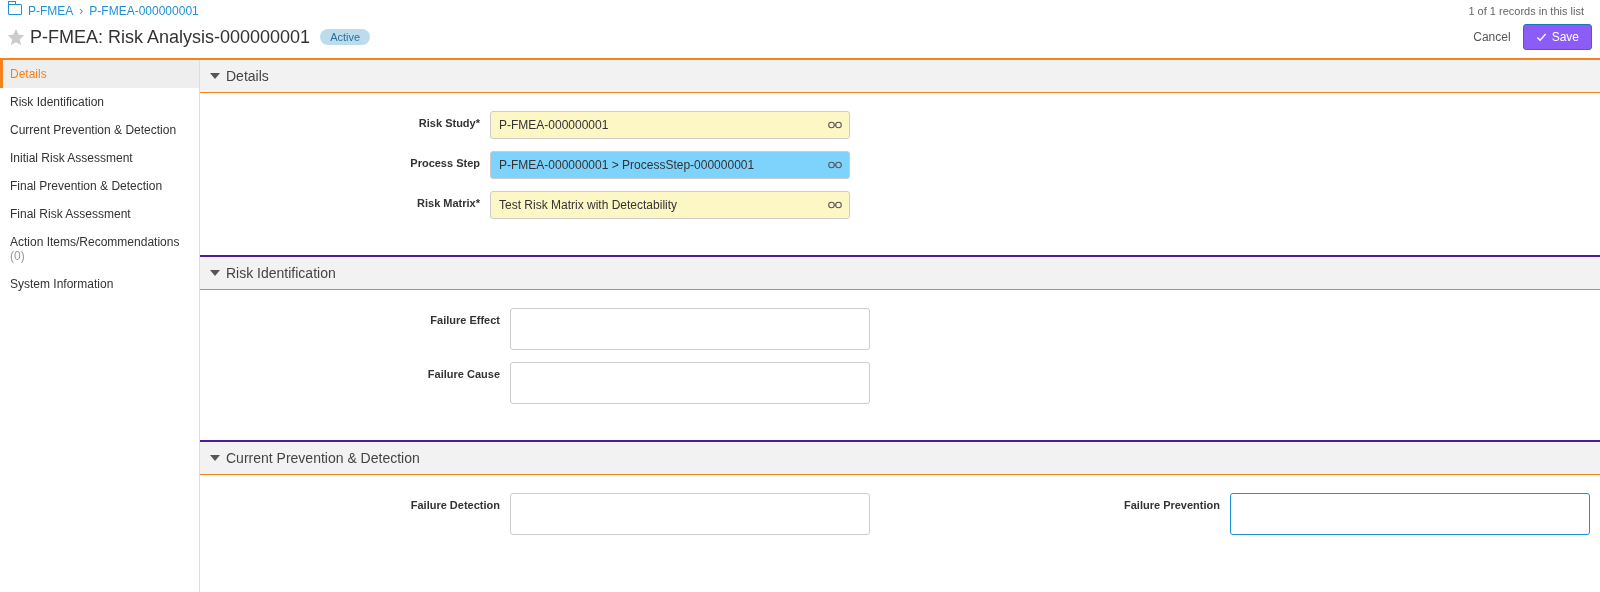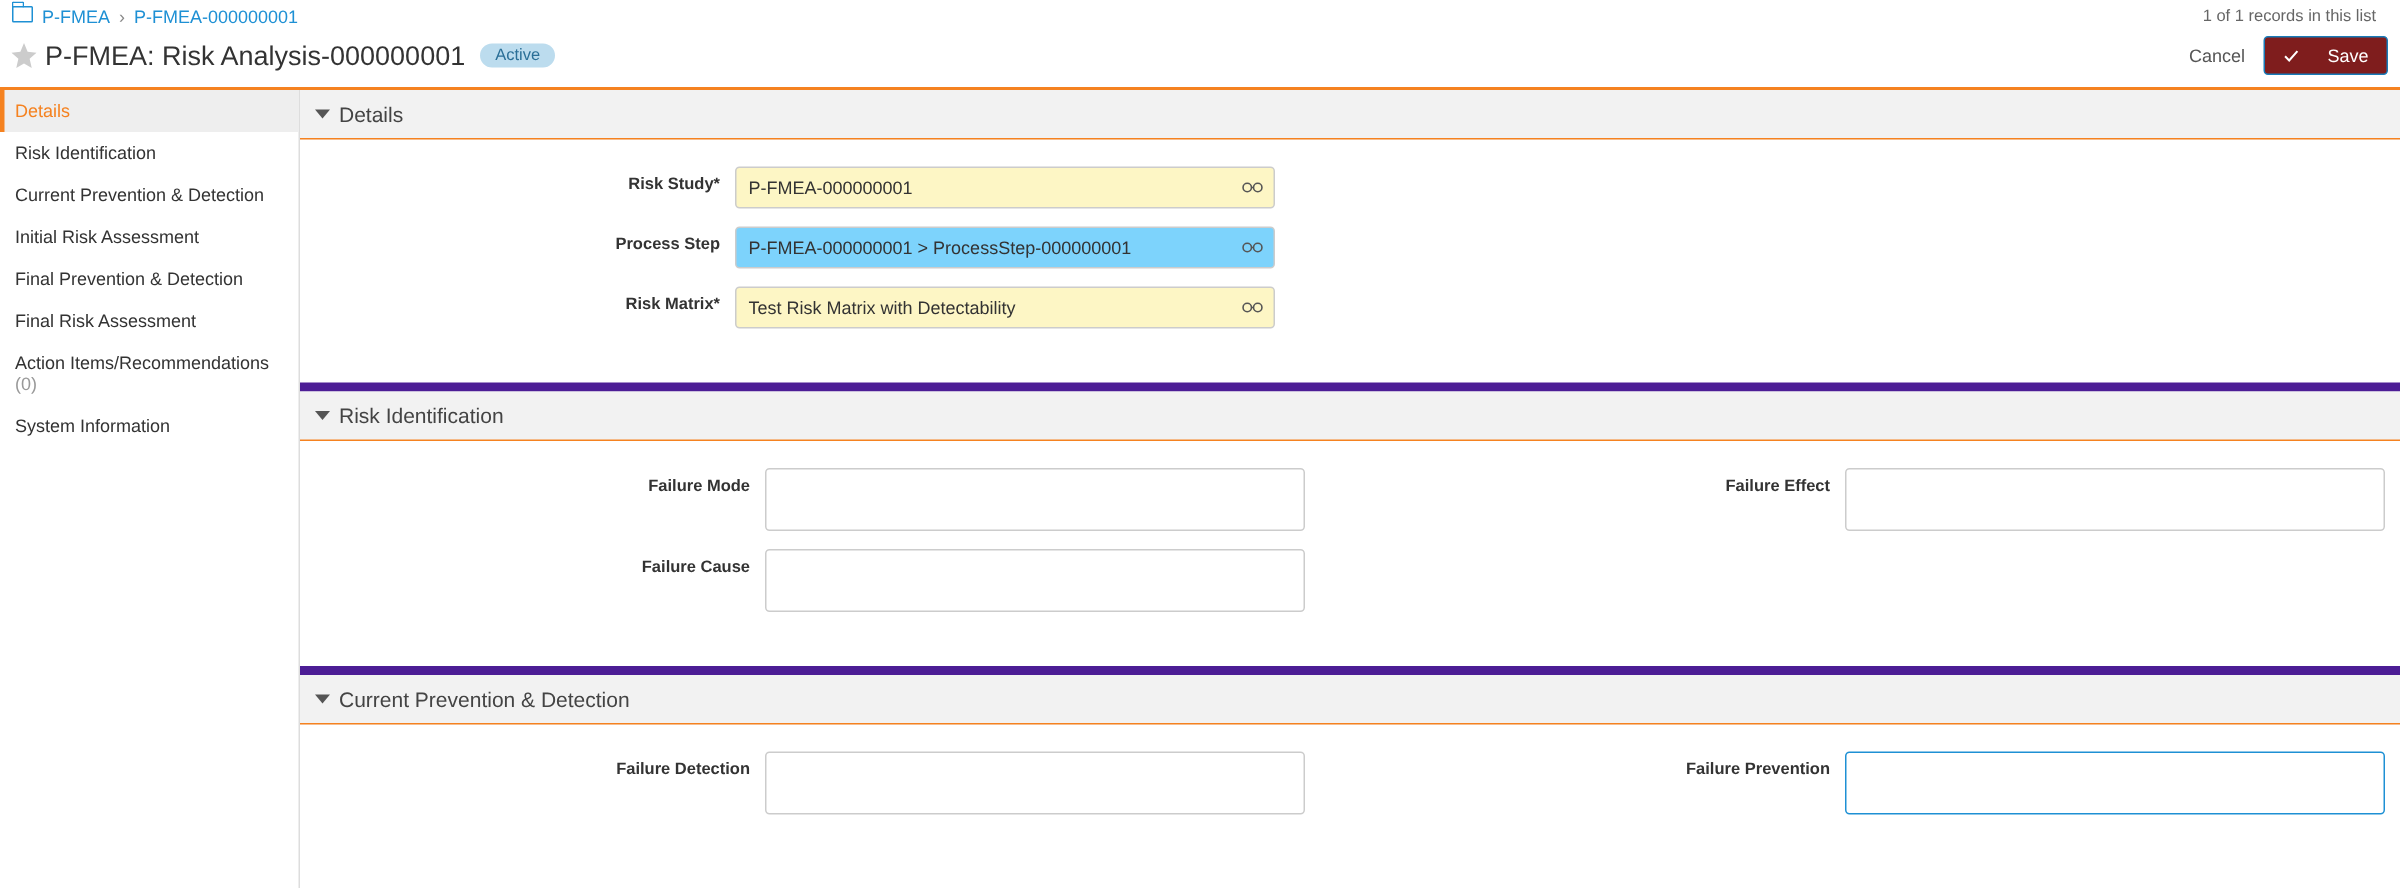--- a/index.html
+++ b/index.html
@@ -63,28 +63,28 @@
     font-size: 11px;
     margin-left: 10px;
   }
   .title-spacer { flex: 1; }
   .btn-cancel {
     background: none; border: none;
     color: #555; font-size: 12px;
     padding: 6px 12px; cursor: pointer;
   }
   .btn-save {
-    background: #7f1d1d;
+    background: #8b5cf6;
     border: 1px solid #187bb8;
     color: #fff;
     font-size: 12px;
     padding: 5px 12px;
     border-radius: 3px;
     cursor: pointer;
-    display: inline-flex; align-items: center; gap: 19px;
+    display: inline-flex; align-items: center; gap: 5px;
   }
   .check-icon { width: 11px; height: 11px; }
   .divider-orange { border-top: 2px solid #f58220; }
   .content-wrap { display: flex; min-height: 540px; }
   .sidebar {
     width: 200px;
     border-right: 1px solid #ddd;
     background: #fff;
     padding-top: 0;
   }
@@ -114,21 +114,21 @@
     border-bottom: 1px solid #f58220;
   }
   .caret {
     width: 0; height: 0;
     border-left: 5px solid transparent;
     border-right: 5px solid transparent;
     border-top: 6px solid #555;
   }
   .section-body {
     padding: 18px 10px 24px 10px;
-    border-bottom: 6px solid #4c1d95;
+    border-bottom: 2px solid #4c1d95;
   }
   .form-row {
     display: flex;
     align-items: flex-start;
     margin-bottom: 12px;
   }
   .form-row-2col {
     display: flex;
     gap: 60px;
     margin-bottom: 12px;
@@ -283,24 +283,20 @@
     </div>
 
     <div class="section">
       <div class="section-header">
         <span class="caret"></span>
         <span>Risk Identification</span>
       </div>
       <div class="section-body">
         <div class="form-row-2col">
           <div class="col">
-            <div class="fld-label">Failure Mode</div>
-            <textarea class="textarea-input" style=""></textarea>
-          </div>
-          <div class="col">
             <div class="fld-label">Failure Effect</div>
             <textarea class="textarea-input" style=""></textarea>
           </div>
         </div>
         <div class="form-row-2col">
           <div class="col">
             <div class="fld-label">Failure Cause</div>
             <textarea class="textarea-input" style=""></textarea>
           </div>
           <div class="col"></div>

